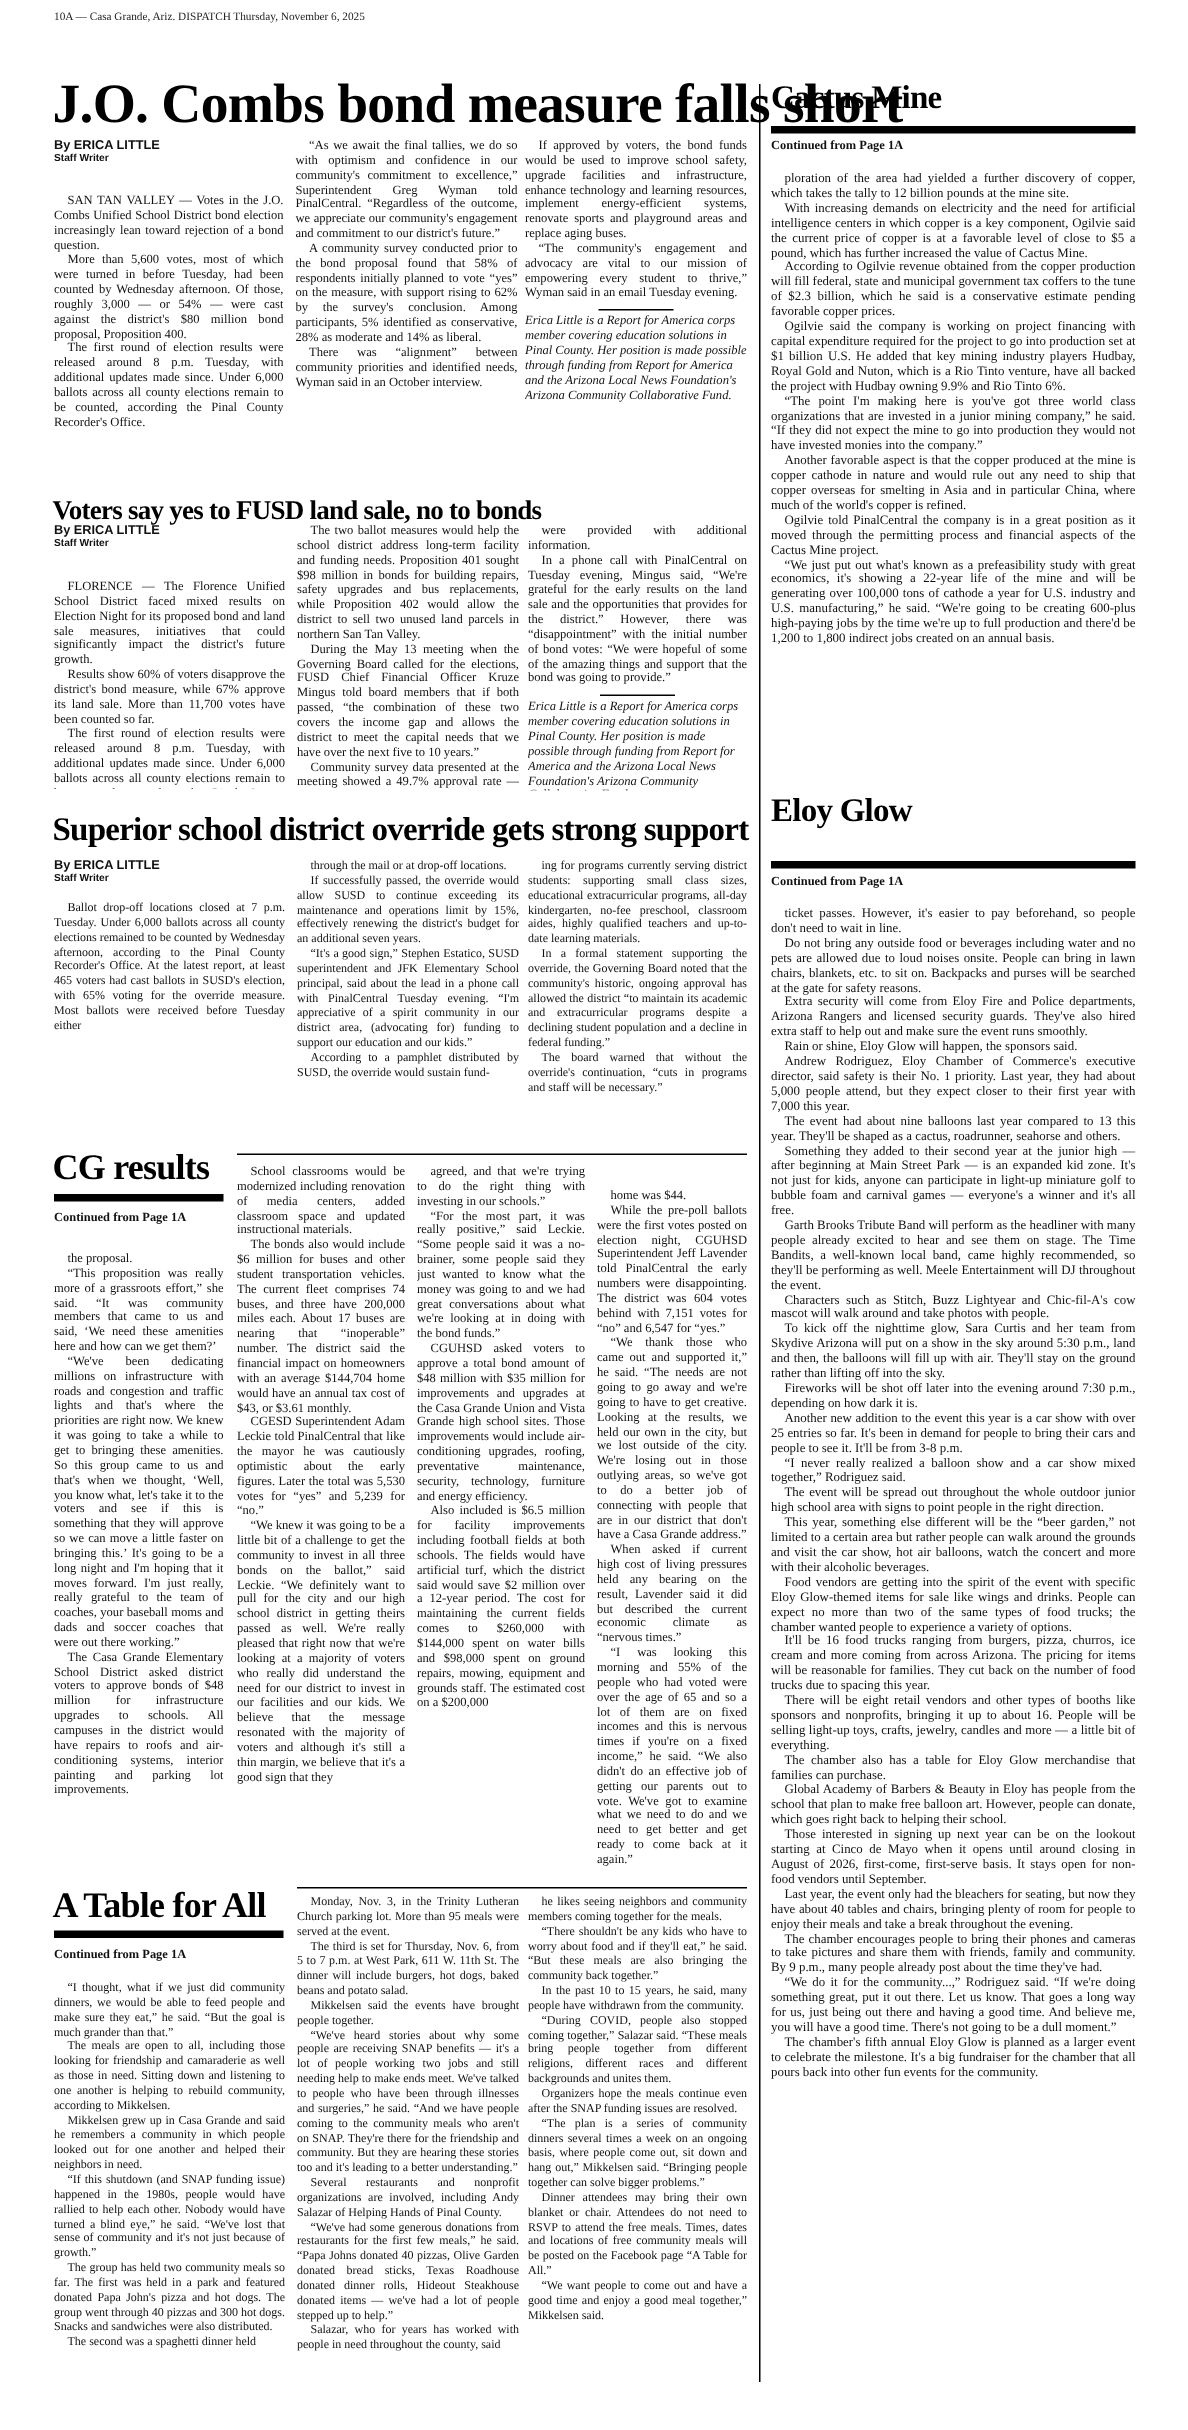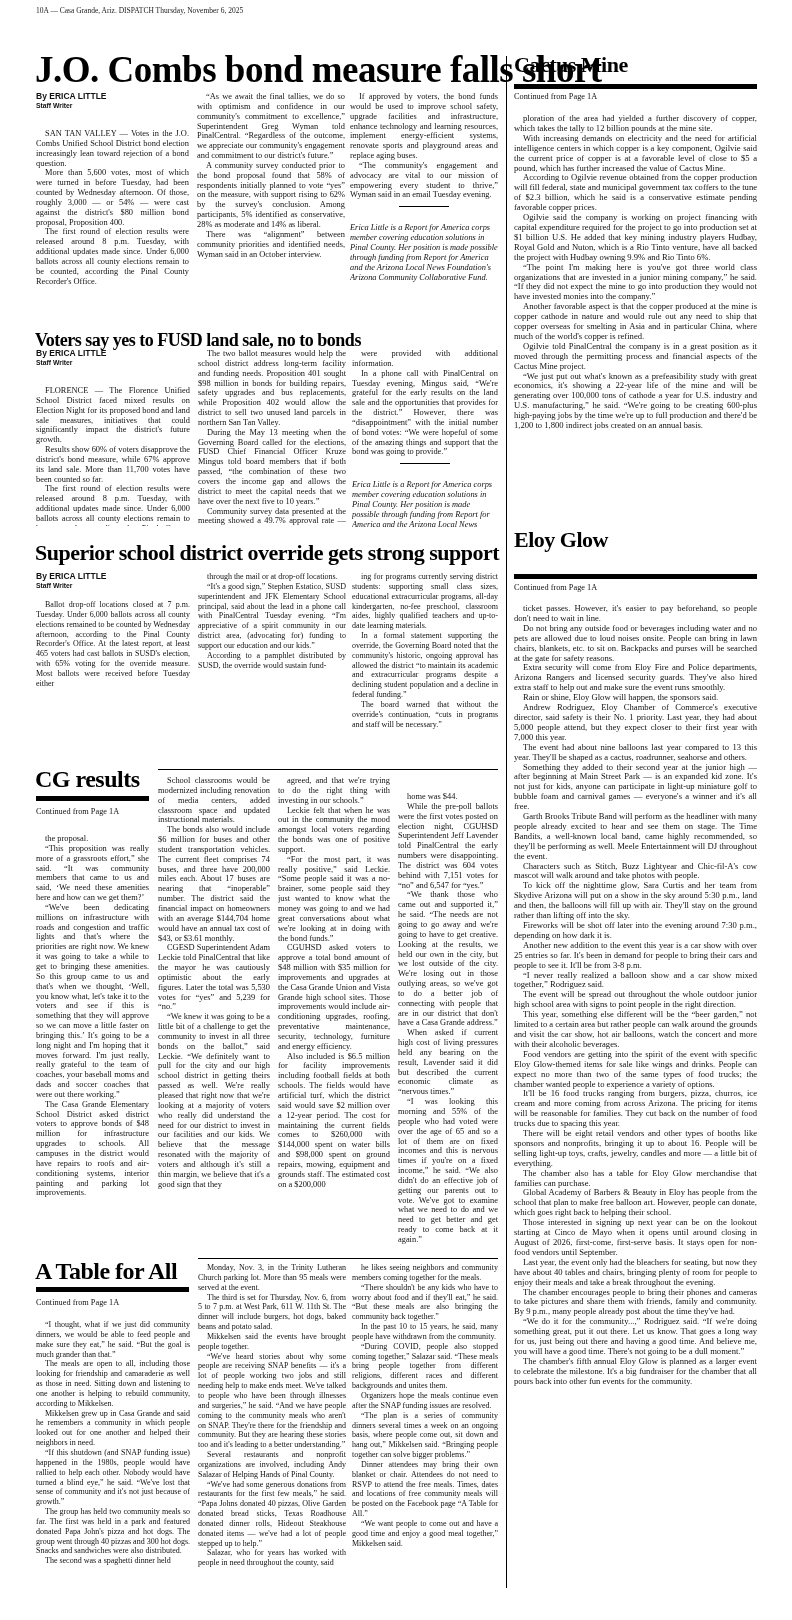--- a/index.html
+++ b/index.html
@@ -4,26 +4,26 @@
 <style>
 *{box-sizing:border-box;margin:0;padding:0}
 html,body{width:792px;height:1620px;background:#fff;overflow:hidden}
 body{position:relative;font-family:"Liberation Serif",serif;color:#111}
 .folio{position:absolute;left:36px;top:6px;font-size:7.5px;color:#222}
 .hl{position:absolute;font-family:"Liberation Serif",serif;font-weight:bold;color:#000;white-space:nowrap;letter-spacing:-0.5px}
 .byline{position:absolute;font-family:"Liberation Sans",sans-serif;font-weight:bold;font-size:8.5px;line-height:9px}
 .byline .role{font-size:6.8px;display:block}
 .col{position:absolute;font-size:8.4px;line-height:9.85px;text-align:justify;hyphens:auto;overflow:hidden}
 .col p{text-indent:9px}
-.col .tag{font-style:italic;text-indent:0;text-align:left;margin-top:16px}
+.col .tag{font-style:italic;text-indent:0;text-align:left;margin-top:2px}
 .col .rule{width:50px;border-top:0.7px solid #000;margin:6px auto 0}
 .vrule{position:absolute;border-left:1.3px solid #000}
 .hrule{position:absolute;border-top:1.2px solid #000}
 .thick{position:absolute;background:#000;height:5px}
-.cont{position:absolute;font-weight:normal;font-size:8.3px}
+.cont{position:absolute;font-weight:bold;font-size:8.3px}
 .rcol{font-size:8.6px;line-height:9.9px}
 </style>
 </head>
 <body>
 
 <div class="folio">10A — Casa Grande, Ariz. DISPATCH  Thursday, November 6, 2025</div>
 
 <div class="hl" style="left:35px;top:50px;font-size:37px;line-height:40px">J.O. Combs bond measure falls short</div>
 <div class="byline" style="left:36px;top:92px"><span>By ERICA LITTLE</span><span class="role">Staff Writer</span></div>
 <div class="col" style="left:36px;top:129px;width:153px;height:180px">
@@ -62,20 +62,21 @@
     <p class="tag">Erica Little is a Report for America corps member covering education solutions in Pinal County. Her position is made possible through funding from Report for America and the Arizona Local News Foundation's Arizona Community Collaborative Fund.</p>
   </div>
 
 <div class="hl" style="left:35px;top:540px;font-size:22px;line-height:26px">Superior school district override gets strong support</div>
 <div class="byline" style="left:36px;top:572px"><span>By ERICA LITTLE</span><span class="role">Staff Writer</span></div>
 <div class="col" style="left:36px;top:600px;width:154px;height:130px;font-size:8px">
     <p>Ballot drop-off locations closed at 7 p.m. Tuesday. Under 6,000 ballots across all county elections remained to be counted by Wednesday afternoon, according to the Pinal County Recorder's Office. At the latest report, at least 465 voters had cast ballots in SUSD's election, with 65% voting for the override measure. Most ballots were received before Tuesday either</p>
   </div>
 <div class="col" style="left:198px;top:572px;width:148px;height:160px;font-size:8px">
     <p>through the mail or at drop-off locations.</p>
+    <p>If successfully passed, the override would allow SUSD to continue exceeding its maintenance and operations limit by 15%, effectively renewing the district's budget for an additional seven years.</p>
     <p>“It's a good sign,” Stephen Estatico, SUSD superintendent and JFK Elementary School principal, said about the lead in a phone call with PinalCentral Tuesday evening. “I'm appreciative of a spirit community in our district area, (advocating for) funding to support our education and our kids.”</p>
     <p>According to a pamphlet distributed by SUSD, the override would sustain fund-</p>
   </div>
 <div class="col" style="left:352px;top:572px;width:146px;height:160px;font-size:8px">
     <p>ing for programs currently serving district students: supporting small class sizes, educational extracurricular programs, all-day kindergarten, no-fee preschool, classroom aides, highly qualified teachers and up-to-date learning materials.</p>
     <p>In a formal statement supporting the override, the Governing Board noted that the community's historic, ongoing approval has allowed the district “to maintain its academic and extracurricular programs despite a declining student population and a decline in federal funding.”</p>
     <p>The board warned that without the override's continuation, “cuts in programs and staff will be necessary.”</p>
   </div>
 
 <div class="hl" style="left:35px;top:765px;font-size:24px;line-height:28px">CG results</div>
@@ -89,21 +90,20 @@
     <p>The Casa Grande Elementary School District asked district voters to approve bonds of $48 million for infrastructure upgrades to schools. All campuses in the district would have repairs to roofs and air-conditioning systems, interior painting and parking lot improvements.</p>
   </div>
 <div class="col" style="left:158px;top:776px;width:112px;height:478px">
     <p>School classrooms would be modernized including renovation of media centers, added classroom space and updated instructional materials.</p>
     <p>The bonds also would include $6 million for buses and other student transportation vehicles. The current fleet comprises 74 buses, and three have 200,000 miles each. About 17 buses are nearing that “inoperable” number. The district said the financial impact on homeowners with an average $144,704 home would have an annual tax cost of $43, or $3.61 monthly.</p>
     <p>CGESD Superintendent Adam Leckie told PinalCentral that like the mayor he was cautiously optimistic about the early figures. Later the total was 5,530 votes for “yes” and 5,239 for “no.”</p>
     <p>“We knew it was going to be a little bit of a challenge to get the community to invest in all three bonds on the ballot,” said Leckie. “We definitely want to pull for the city and our high school district in getting theirs passed as well. We're really pleased that right now that we're looking at a majority of voters who really did understand the need for our district to invest in our facilities and our kids. We believe that the message resonated with the majority of voters and although it's still a thin margin, we believe that it's a good sign that they</p>
   </div>
 <div class="col" style="left:278px;top:776px;width:112px;height:478px">
     <p>agreed, and that we're trying to do the right thing with investing in our schools.”</p>
-    <p>Leckie felt that when he was out in the community the mood amongst local voters regarding the bonds was one of positive support.</p>
     <p>“For the most part, it was really positive,” said Leckie. “Some people said it was a no-brainer, some people said they just wanted to know what the money was going to and we had great conversations about what we're looking at in doing with the bond funds.”</p>
     <p>CGUHSD asked voters to approve a total bond amount of $48 million with $35 million for improvements and upgrades at the Casa Grande Union and Vista Grande high school sites. Those improvements would include air-conditioning upgrades, roofing, preventative maintenance, security, technology, furniture and energy efficiency.</p>
     <p>Also included is $6.5 million for facility improvements including football fields at both schools. The fields would have artificial turf, which the district said would save $2 million over a 12-year period. The cost for maintaining the current fields comes to $260,000 with $144,000 spent on water bills and $98,000 spent on ground repairs, mowing, equipment and grounds staff. The estimated cost on a $200,000</p>
   </div>
 <div class="col" style="left:398px;top:792px;width:100px;height:478px">
     <p>home was $44.</p>
     <p>While the pre-poll ballots were the first votes posted on election night, CGUHSD Superintendent Jeff Lavender told PinalCentral the early numbers were disappointing. The district was 604 votes behind with 7,151 votes for “no” and 6,547 for “yes.”</p>
     <p>“We thank those who came out and supported it,” he said. “The needs are not going to go away and we're going to have to get creative. Looking at the results, we held our own in the city, but we lost outside of the city. We're losing out in those outlying areas, so we've got to do a better job of connecting with people that are in our district that don't have a Casa Grande address.”</p>
     <p>When asked if current high cost of living pressures held any bearing on the result, Lavender said it did but described the current economic climate as “nervous times.”</p>
     <p>“I was looking this morning and 55% of the people who had voted were over the age of 65 and so a lot of them are on fixed incomes and this is nervous times if you're on a fixed income,” he said. “We also didn't do an effective job of getting our parents out to vote. We've got to examine what we need to do and we need to get better and get ready to come back at it again.”</p>

